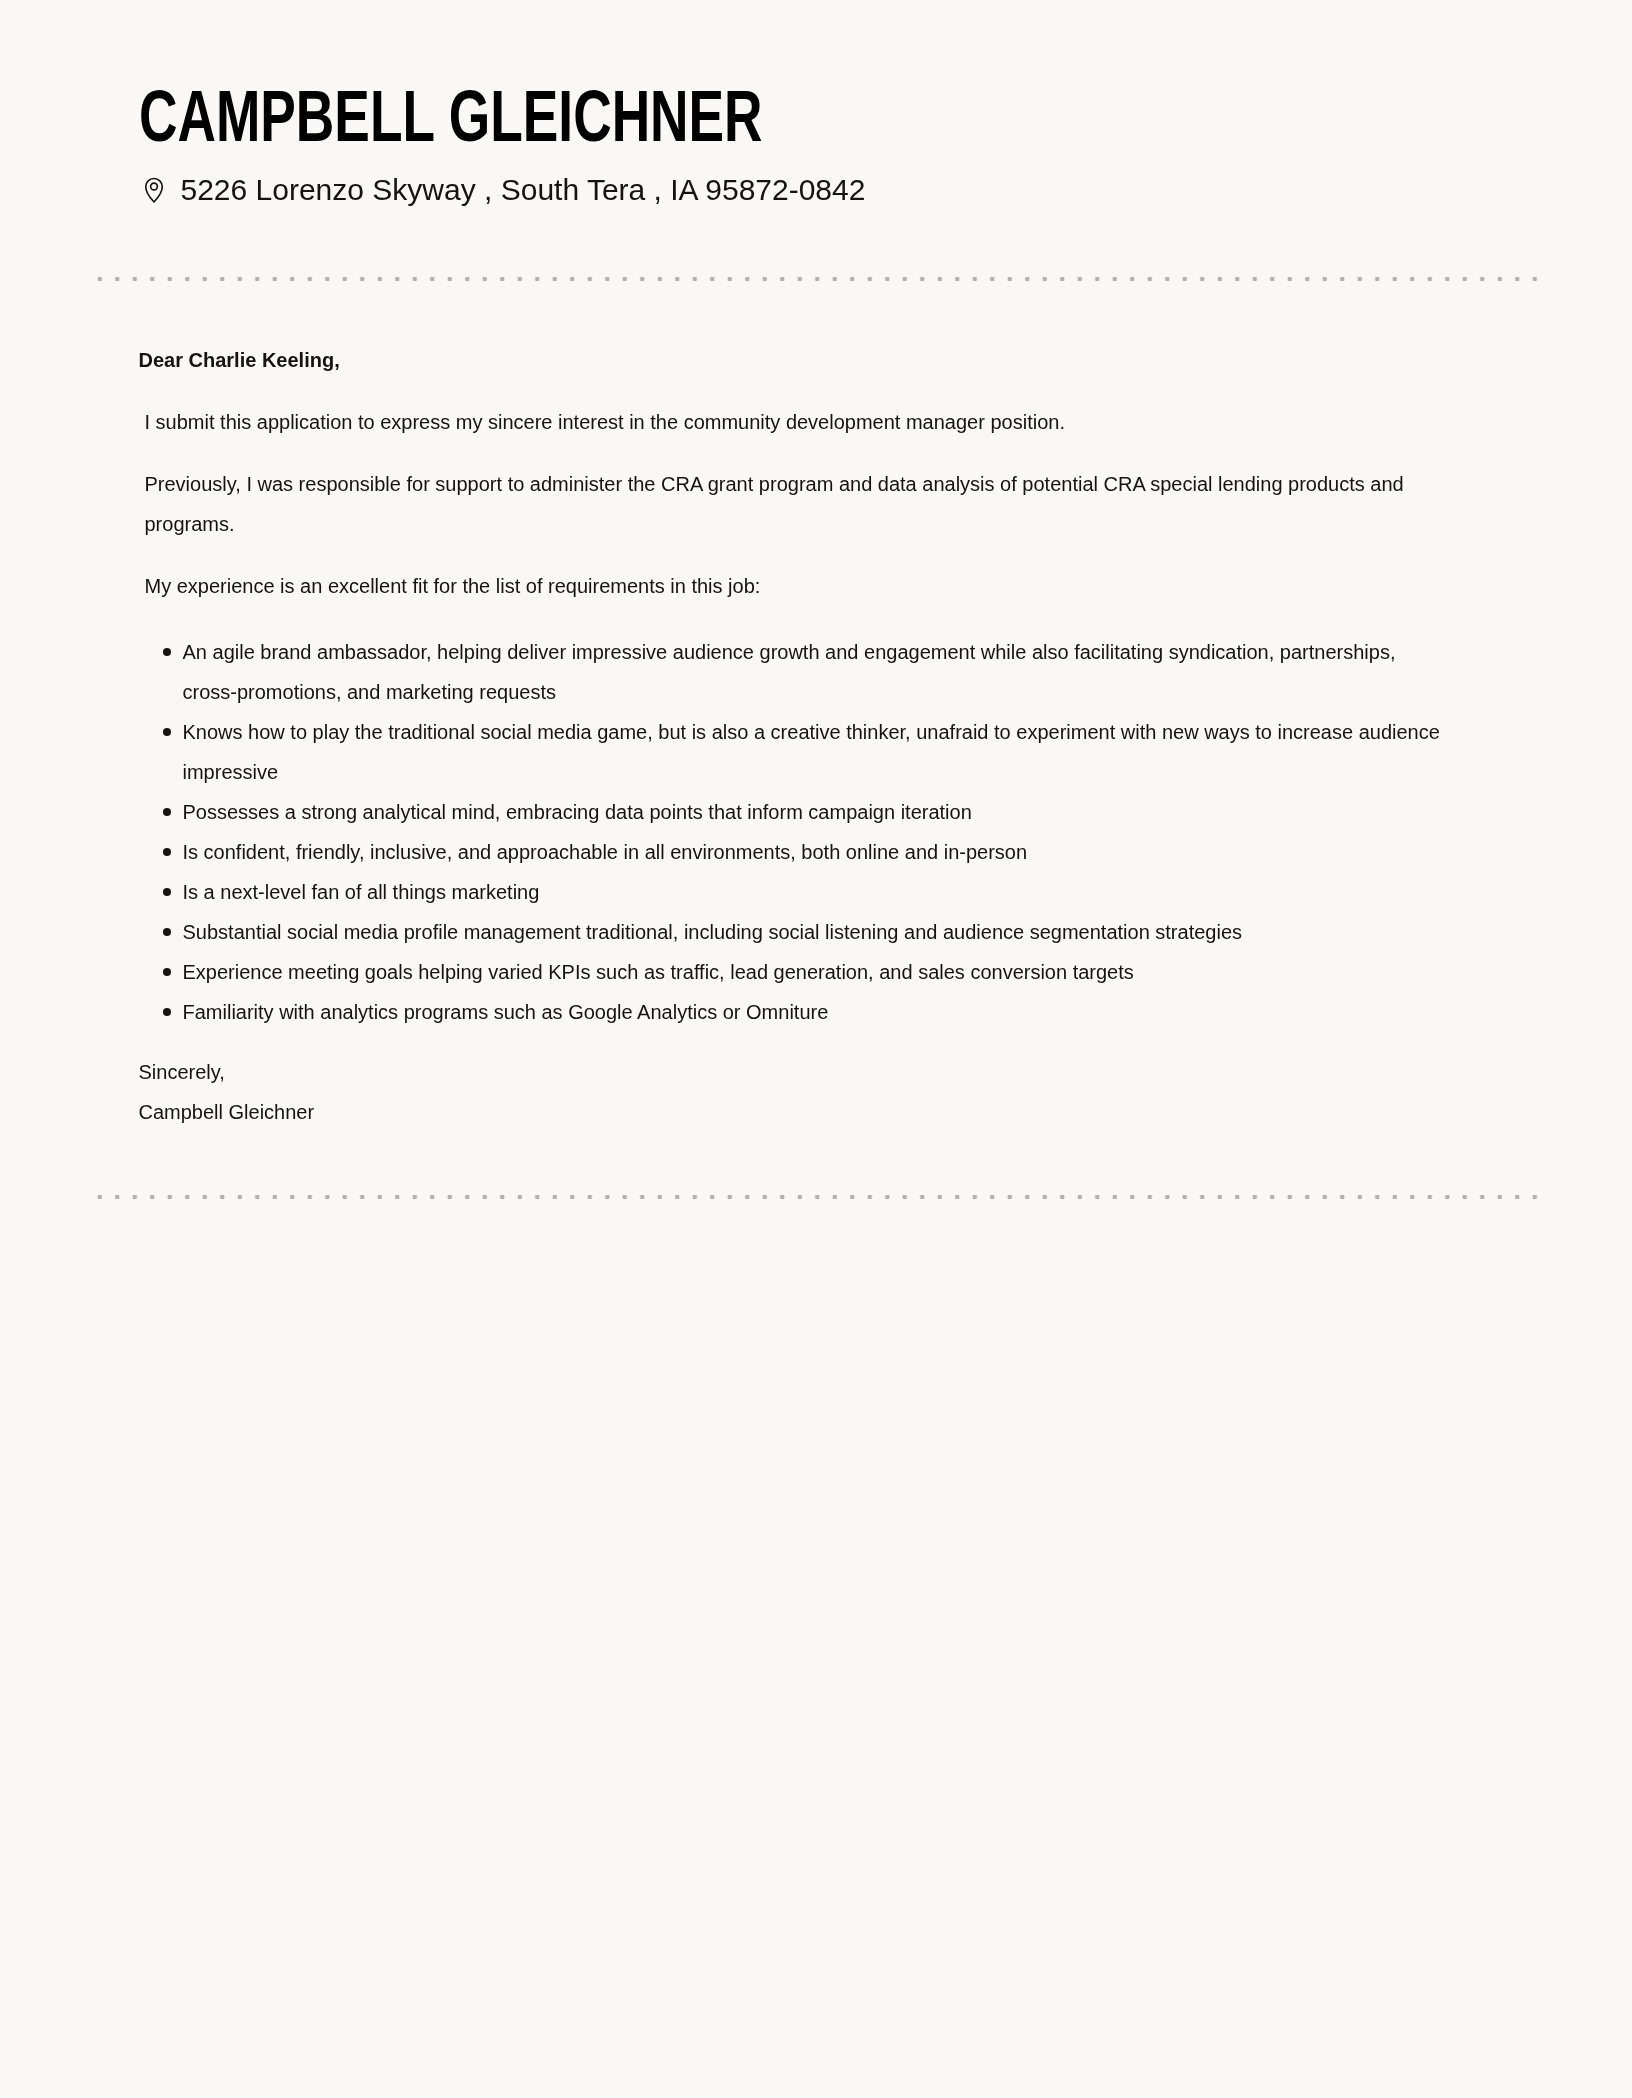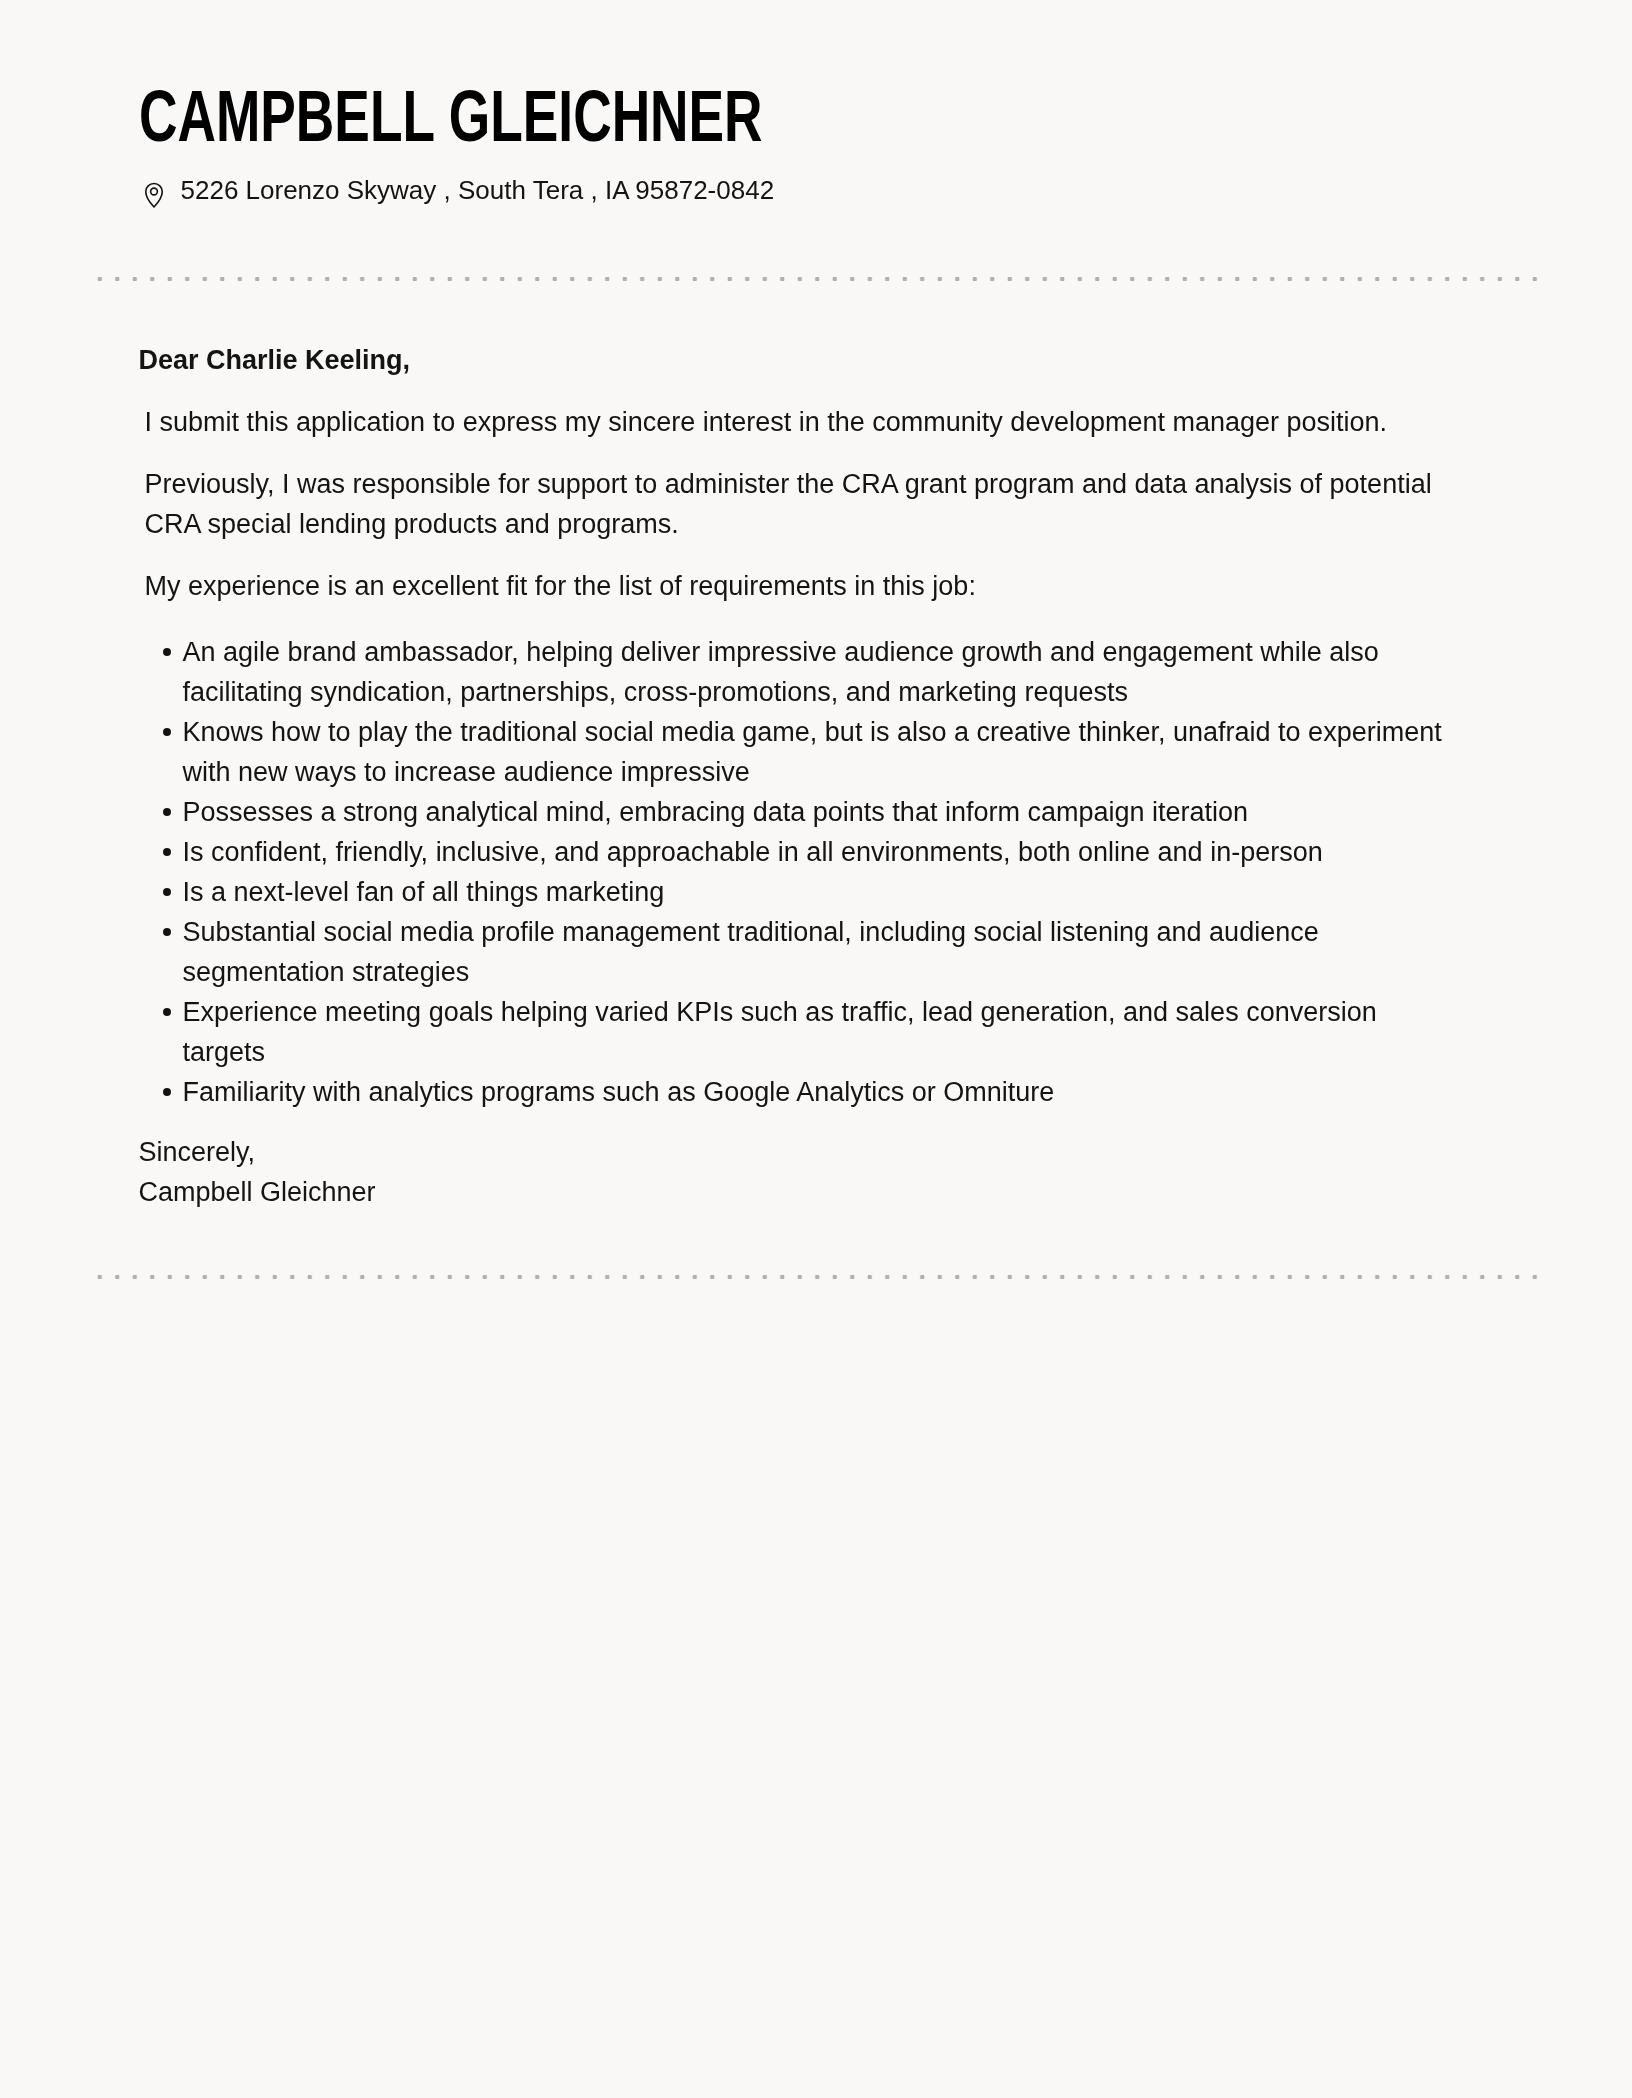--- a/index.html
+++ b/index.html
@@ -33,38 +33,38 @@
     line-height: 64px;
     color: var(--title);
     letter-spacing: 0px;
     white-space: nowrap;
     transform: scaleX(0.74);
     transform-origin: 0 100%;
   }
   .address-row {
     margin-top: 22px;
     display: flex;
-    align-items: flex-end;
+    align-items: center;
     gap: 12px;
-    font-size: 26px;
+    font-size: 30px;
     line-height: 40px;
   }
   .address-row svg { flex: 0 0 auto; display: block; }
   
   .dotted-divider {
     height: 6px;
     margin-top: 66px;
     background-image: radial-gradient(circle, var(--dot) 0 2.4px, rgba(0,0,0,0) 2.5px);
     background-size: 17.5px 6px;
     background-repeat: repeat-x;
     background-position: 0 50%;
   }
   .dotted-divider.bottom { margin-top: 62px; }
   
-  .letter-body { padding: 0 48px; font-size: 27px; line-height: 40px; }
+  .letter-body { padding: 0 48px; font-size: 20px; line-height: 40px; }
   .letter-body .greeting {
     margin: 58px 0 0;
     font-weight: 700;
   }
   .letter-body p.para { margin: 22px 6px 0; max-width: 1315px; }
   .requirements-list {
     margin: 26px 0 0;
     padding: 0;
     list-style: none;
     max-width: 1315px;

